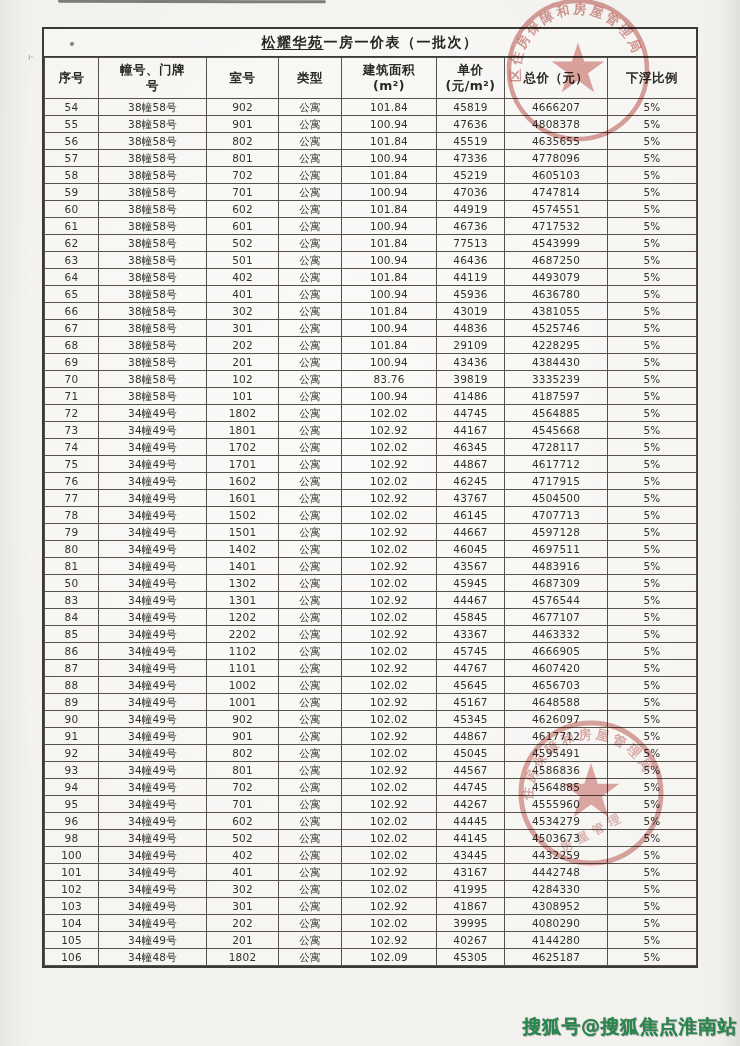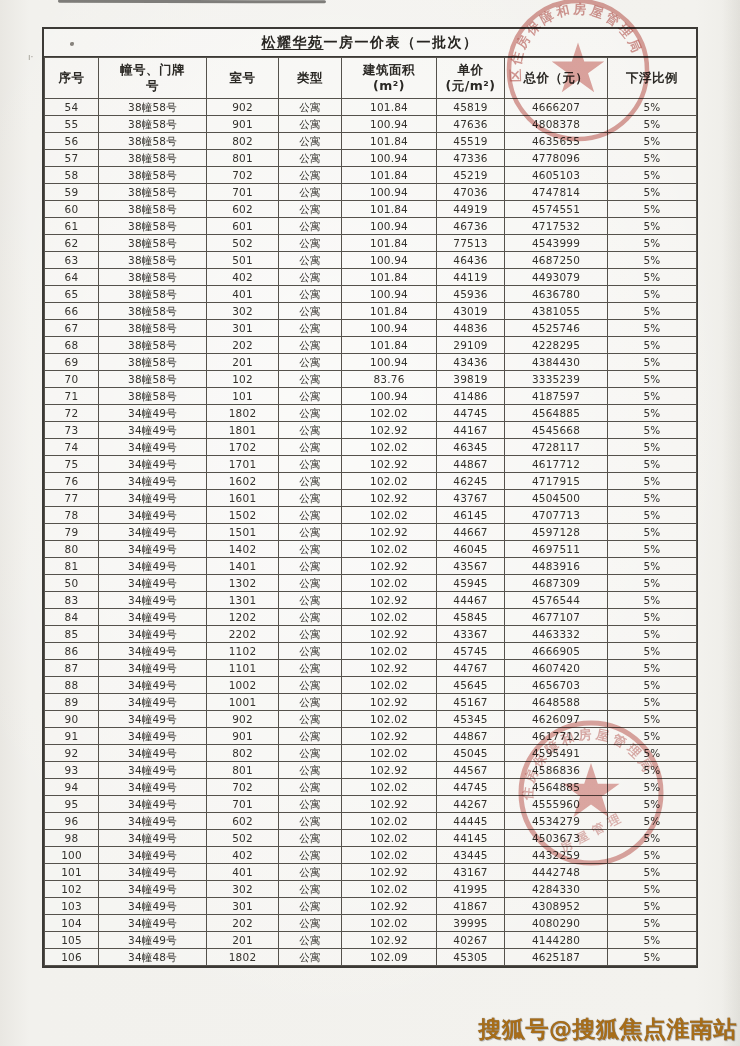--- a/index.html
+++ b/index.html
@@ -45,21 +45,21 @@
   }
   td { height:16.4px; font-size:10.5px; line-height:16px; letter-spacing:.2px; }
   
   .stamp {
     position:absolute; pointer-events:none;
     mix-blend-mode:multiply; opacity:.82;
   }
   
   .watermark {
     position:absolute; top:1014px; right:3px;
-    font-size:23px; font-weight:bold; color:#a16207;
+    font-size:19px; font-weight:bold; color:#15803d;
     letter-spacing:.5px; white-space:nowrap;
     text-shadow:0 0 1px rgba(40,40,46,.65), 1px 1px 0 rgba(40,40,46,.25);
     opacity:.92;
   }
   
   .edge-streak {
     position:absolute; left:58px; top:0; width:268px; height:3px;
     background:#3f3d3a; opacity:.65; border-radius:2px;
     transform:rotate(.15deg);
   }

